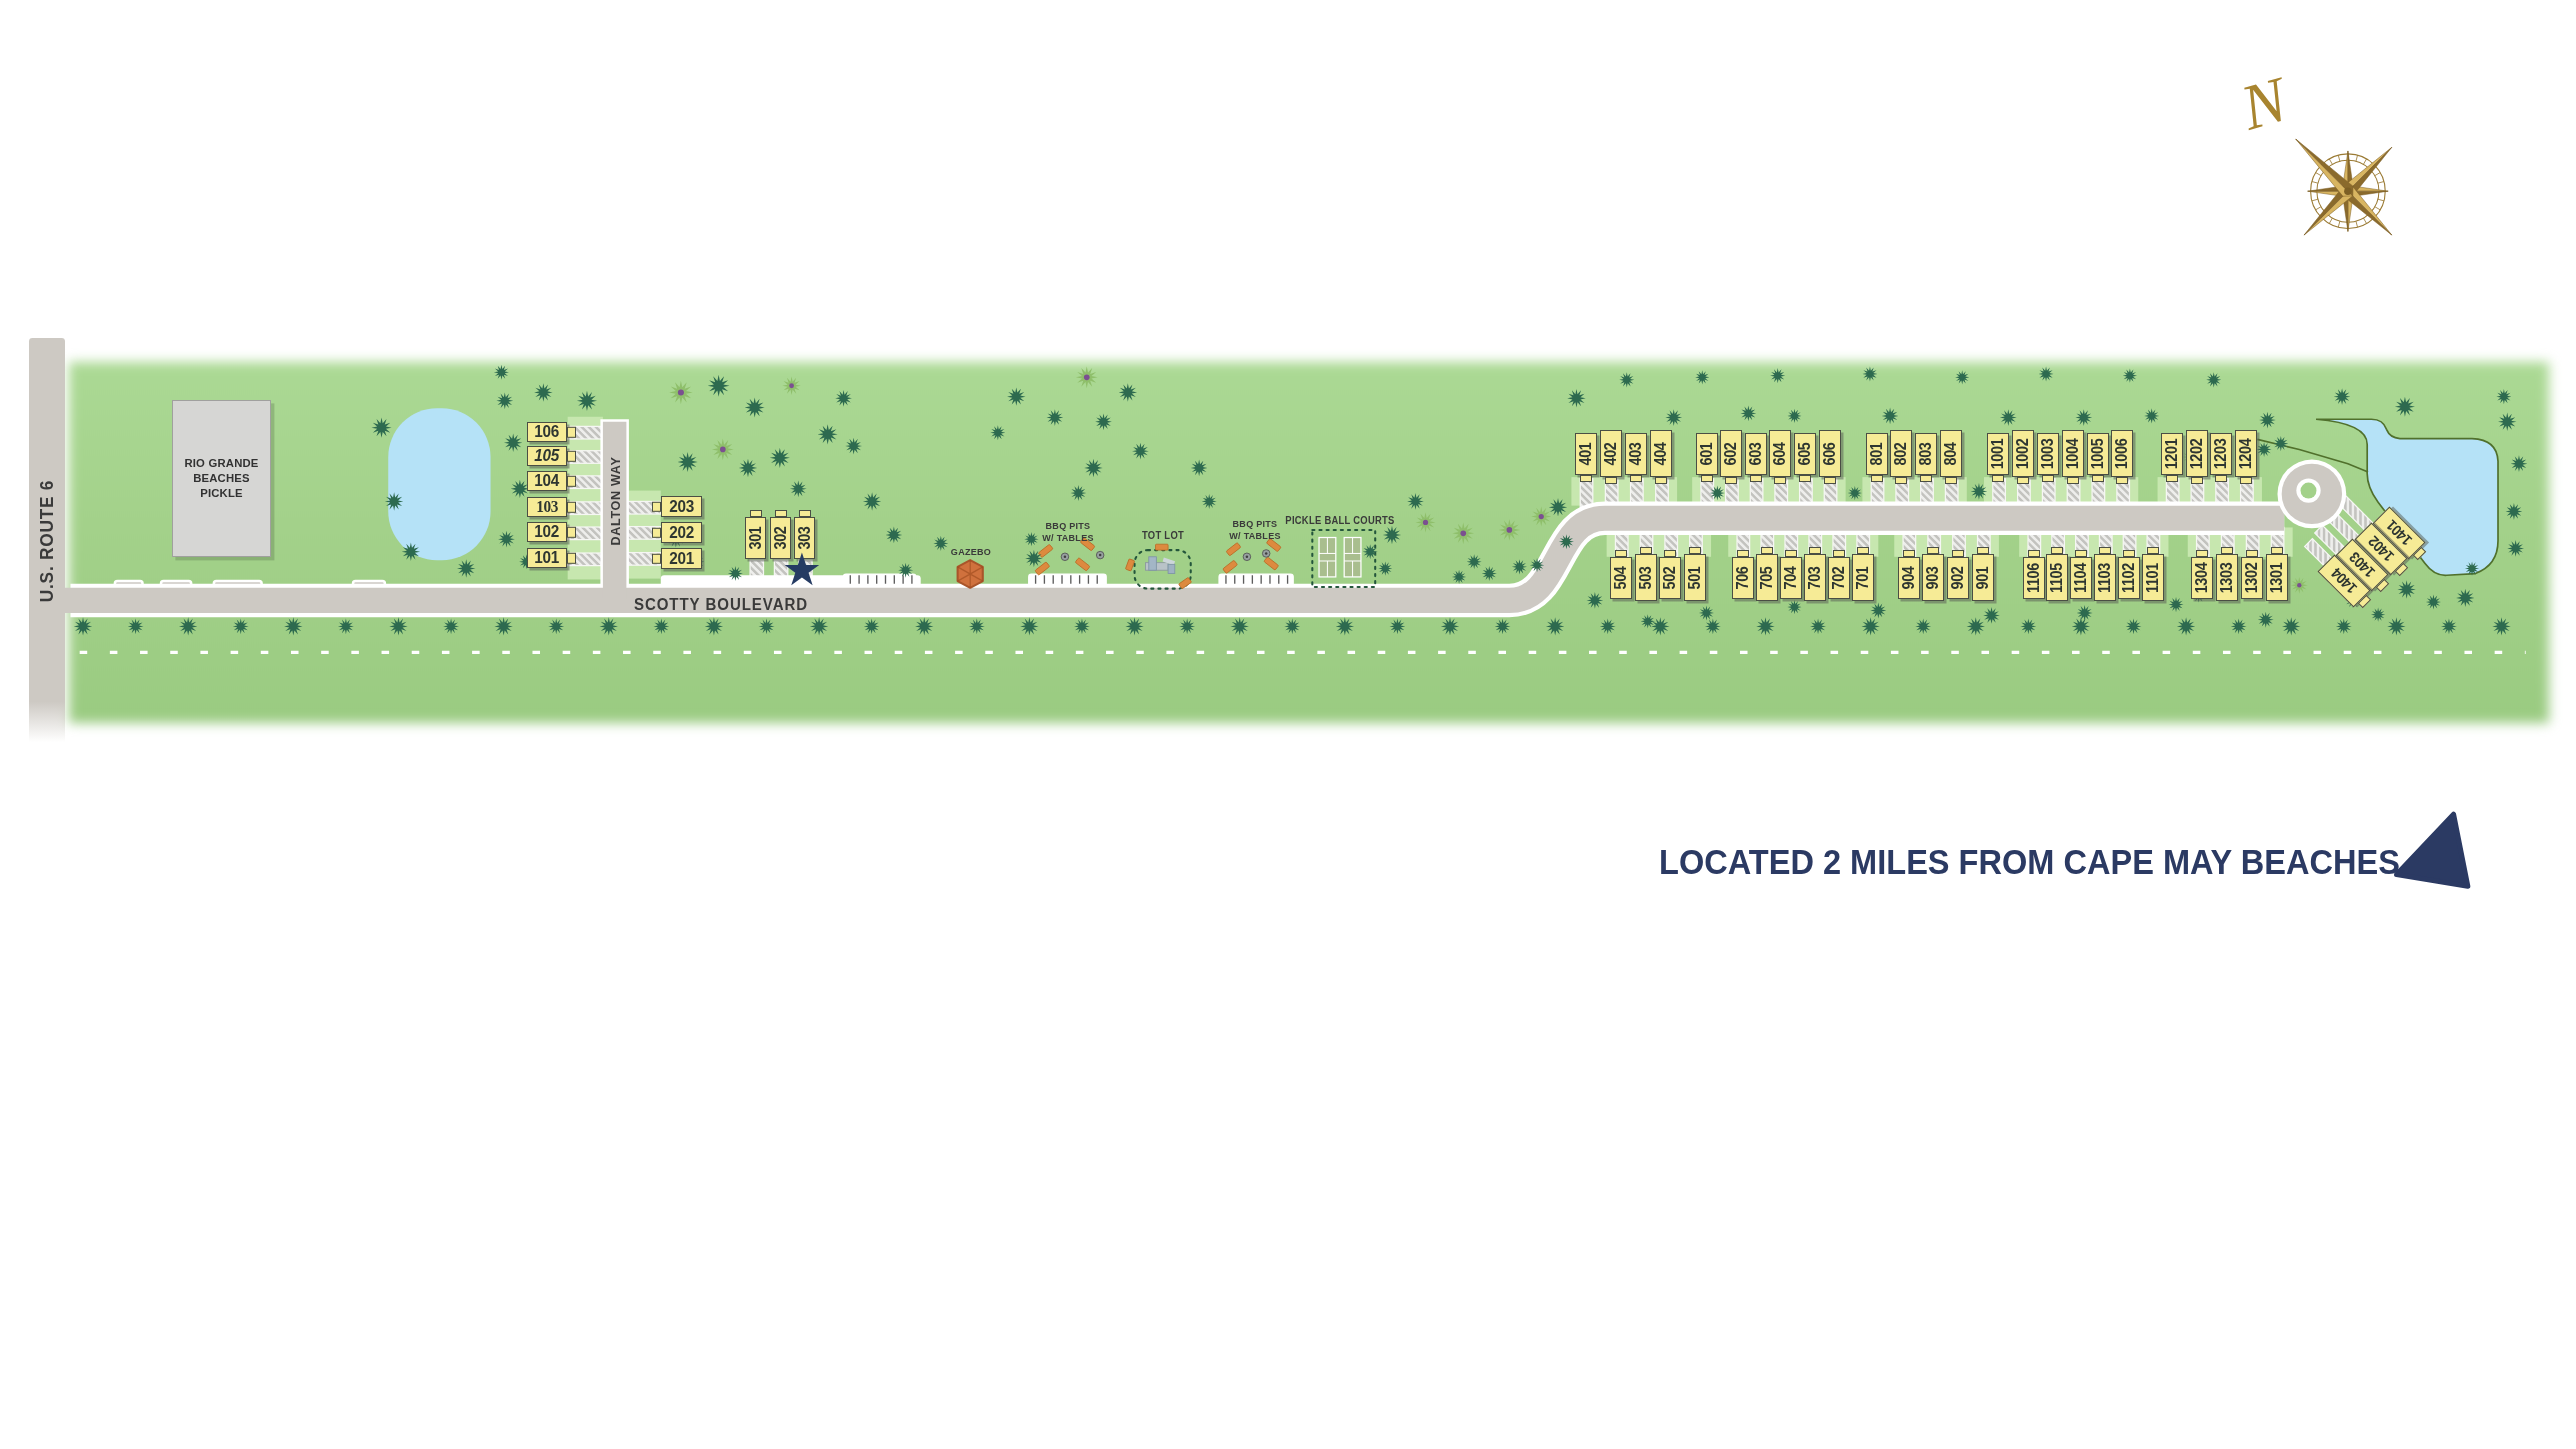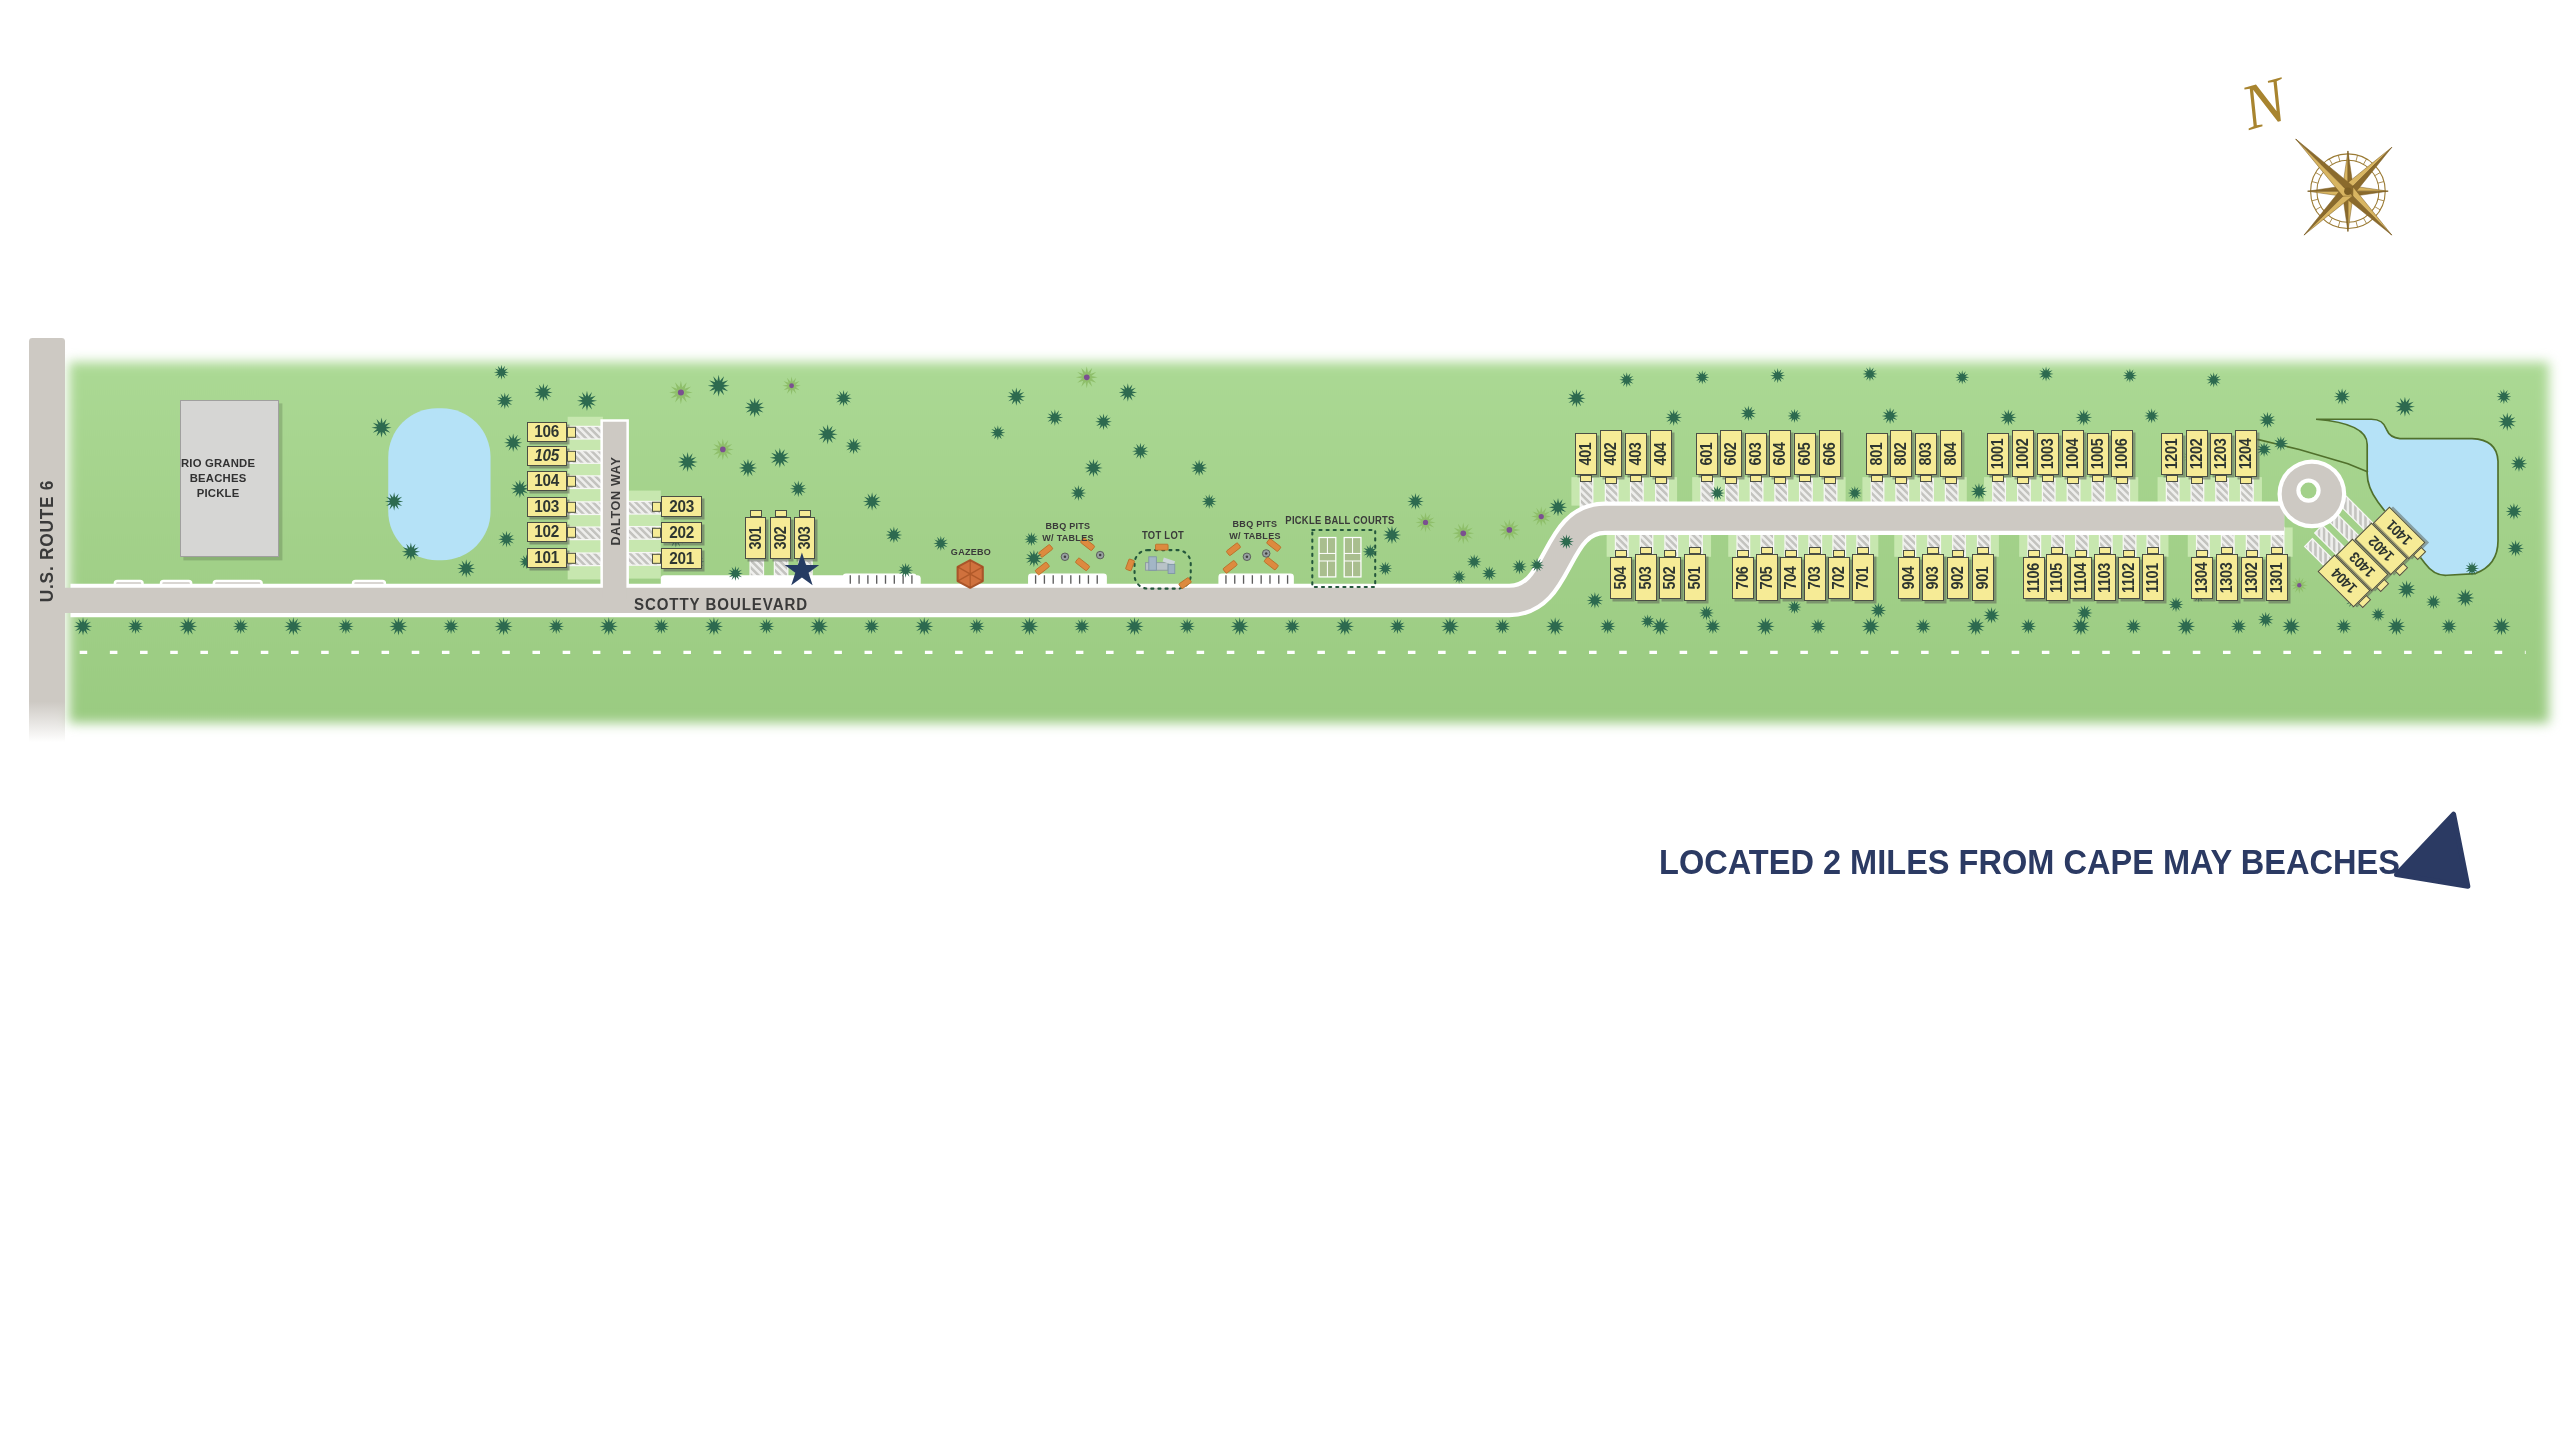--- a/index.html
+++ b/index.html
@@ -5,23 +5,23 @@
   html,body{margin:0;padding:0;background:#fff;}
   .stage{position:relative;width:2576px;height:1449px;background:#fff;overflow:hidden;
          font-family:"Liberation Sans",sans-serif;}
   .green{position:absolute;left:69px;top:362px;width:2480px;height:361px;z-index:1;
          background:linear-gradient(180deg,#abd994 0%,#a3d18a 45%,#9acb81 100%);
          filter:blur(5.9px);}
   .route6{position:absolute;left:29px;top:338px;width:36px;height:404px;z-index:2;
           background:linear-gradient(180deg,#cdc9c3 0%,#cdc9c3 90%,rgba(205,201,195,0) 100%);
           border-radius:3.4px 3.4px 0 0;}
   .mapsvg{position:absolute;left:0;top:0;z-index:10;}
-  .building{position:absolute;left:180px;top:400px;width:97px;height:155px;z-index:20;
+  .building{position:absolute;left:172px;top:400px;width:97px;height:155px;z-index:20;
             background:#d6d6d4;border:1.7px solid #a0a09e;box-shadow:3.4px 3.4px 0 rgba(0,0,0,.15);
-            display:flex;align-items:center;text-align:center;}
+            display:flex;align-items:center;justify-content:center;text-align:center;}
   .building .btxt{font-weight:700;font-size:11.3px;line-height:1.35;color:#323232;letter-spacing:0.2px;}
   .building .btxt span{display:block;}
   .maplabel{position:absolute;font-weight:700;color:#3a3a3a;z-index:40;white-space:nowrap;
             transform:translate(-50%,-50%) scaleX(.94);letter-spacing:0.3px;text-align:center;}
   .maplabel.vert{transform:translate(-50%,-50%) rotate(-90deg) scaleX(.94);}
   .maplabel .ln{display:block;line-height:1.2;}
   .lot{position:absolute;background:var(--lot-yellow,#f6eb96);border:1.7px solid #4a4e44;
        box-shadow:2.5px 2.5px 0 rgba(88,92,84,.5);color:#2e3631;font-weight:700;z-index:30;
        display:flex;align-items:center;justify-content:center;}
   .lot span{display:block;letter-spacing:-0.4px;transform:scaleX(.9);font-size:17px;}
@@ -488,21 +488,21 @@
   <div id="lots">
       <div class="lot tr" style="left: 527px; top: 422px; width: 38px; height: 18.4px;">
         <span>106</span>
       </div>
       <div class="lot tr" style="left: 527px; top: 446px; width: 38px; height: 18.4px; font-style: italic;">
         <span>105</span>
       </div>
       <div class="lot tr" style="left: 527px; top: 471px; width: 38px; height: 18.4px;">
         <span>104</span>
       </div>
-      <div class="lot tr" style="left: 527px; top: 497px; width: 38px; height: 18.4px;">
+      <div class="lot tr" style="left: 527px; top: 497px; width: 38px; height: 18.4px; font-family: Liberation Serif, serif;">
         <span>103</span>
       </div>
       <div class="lot tr" style="left: 527px; top: 522px; width: 38px; height: 18.4px;">
         <span>102</span>
       </div>
       <div class="lot tr" style="left: 527px; top: 548px; width: 38px; height: 18.4px;">
         <span>101</span>
       </div>
       <div class="lot tl" style="left: 661px; top: 496px; width: 39px; height: 19px;">
         <span>203</span>

